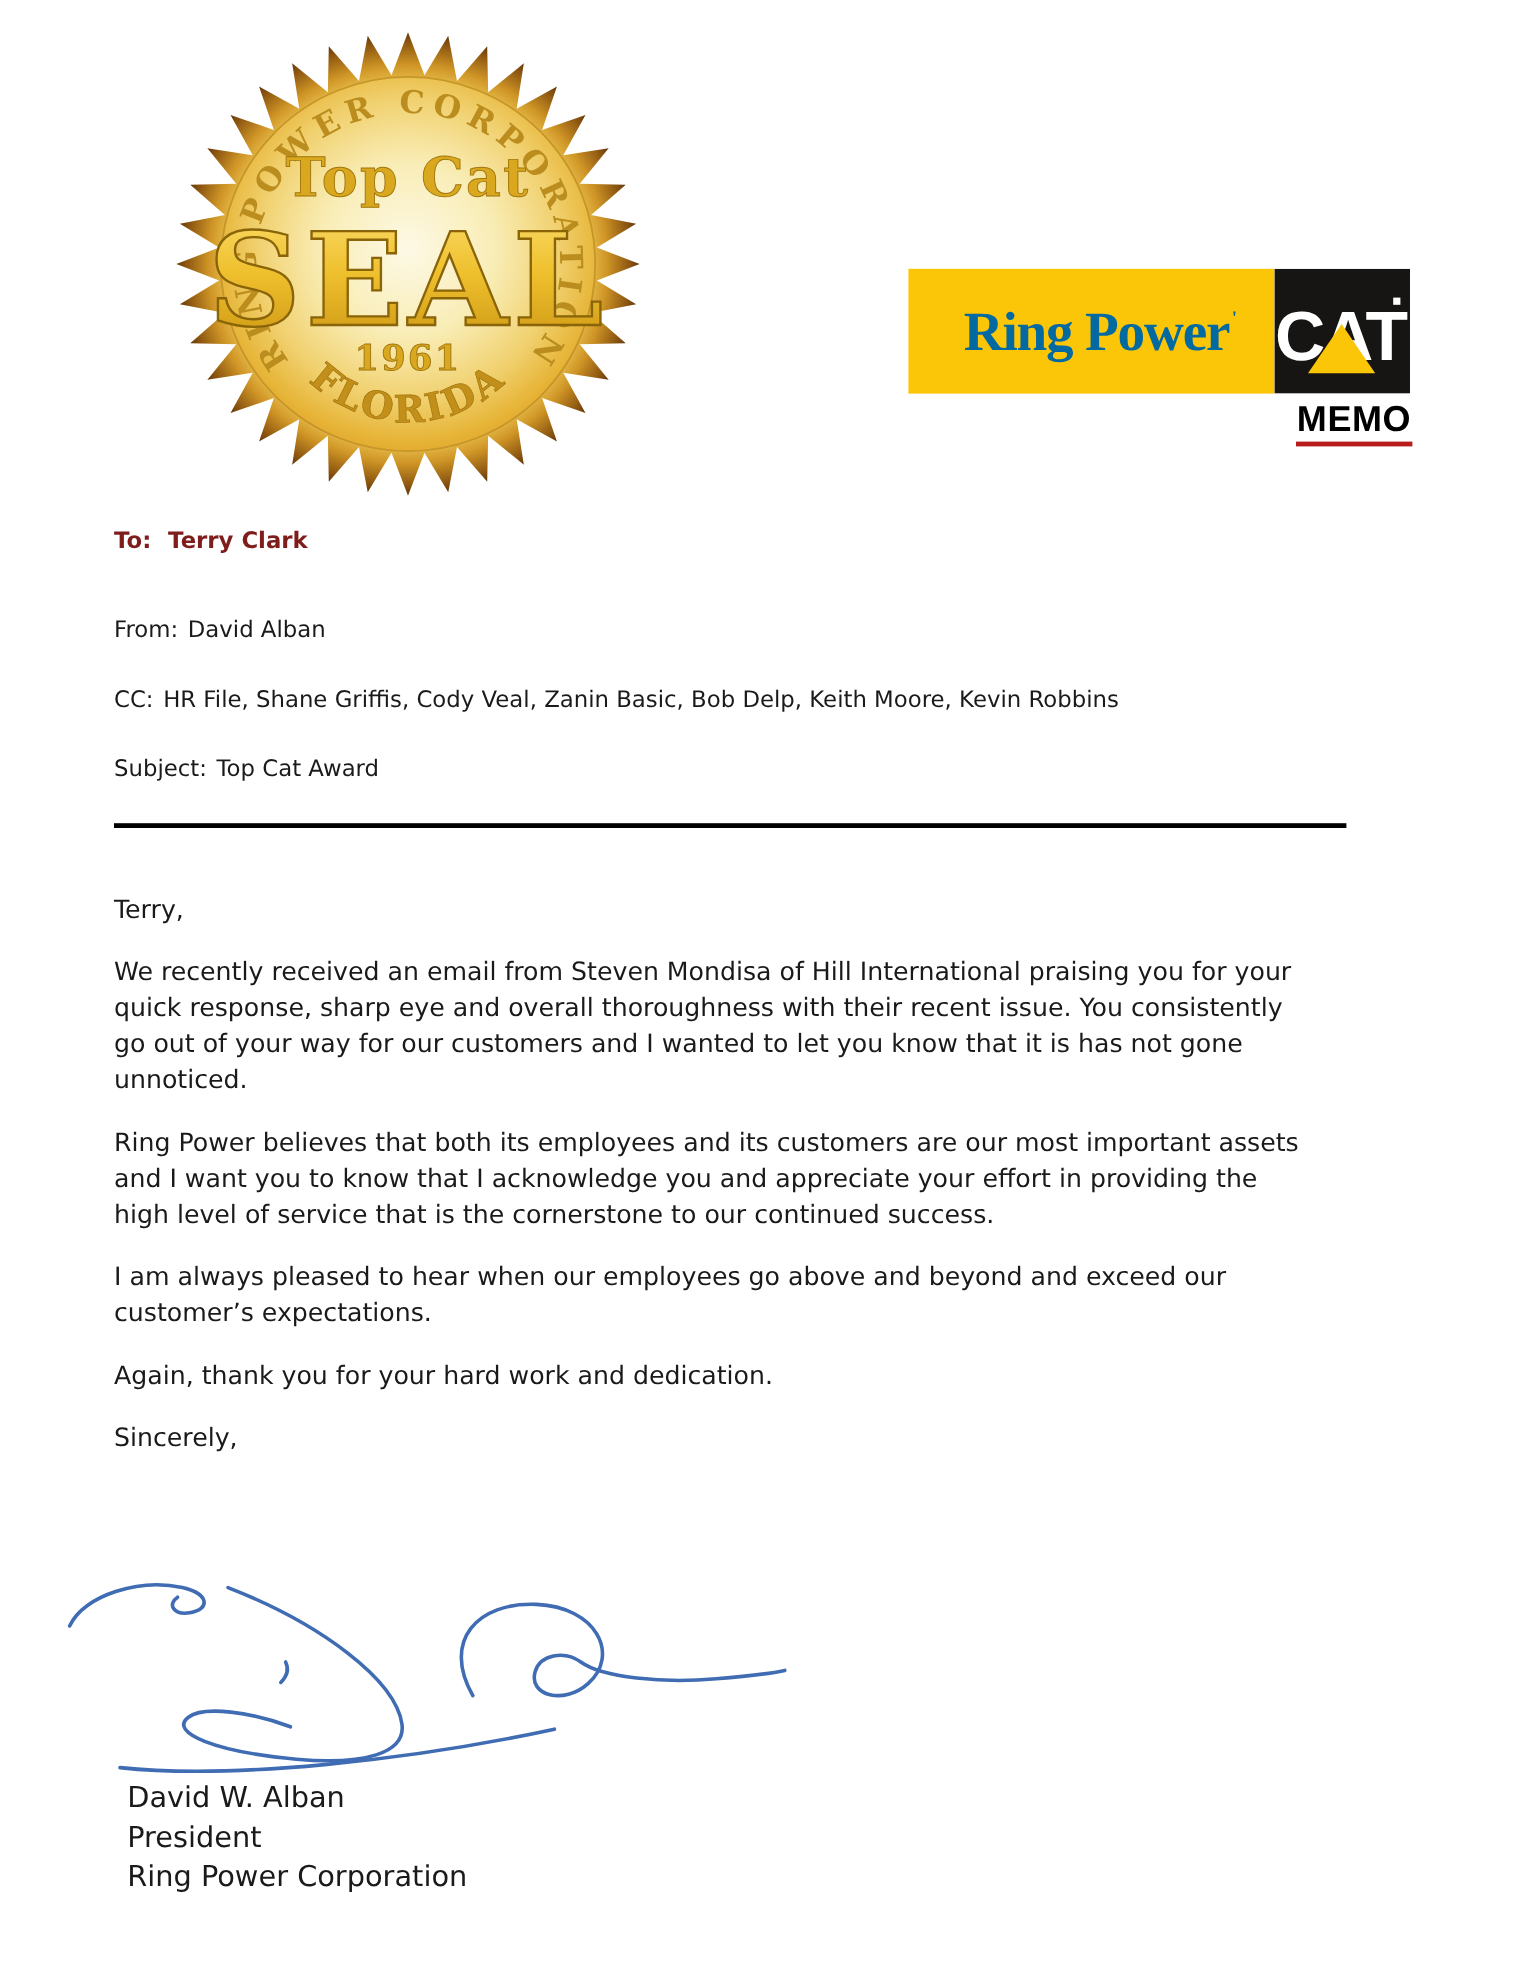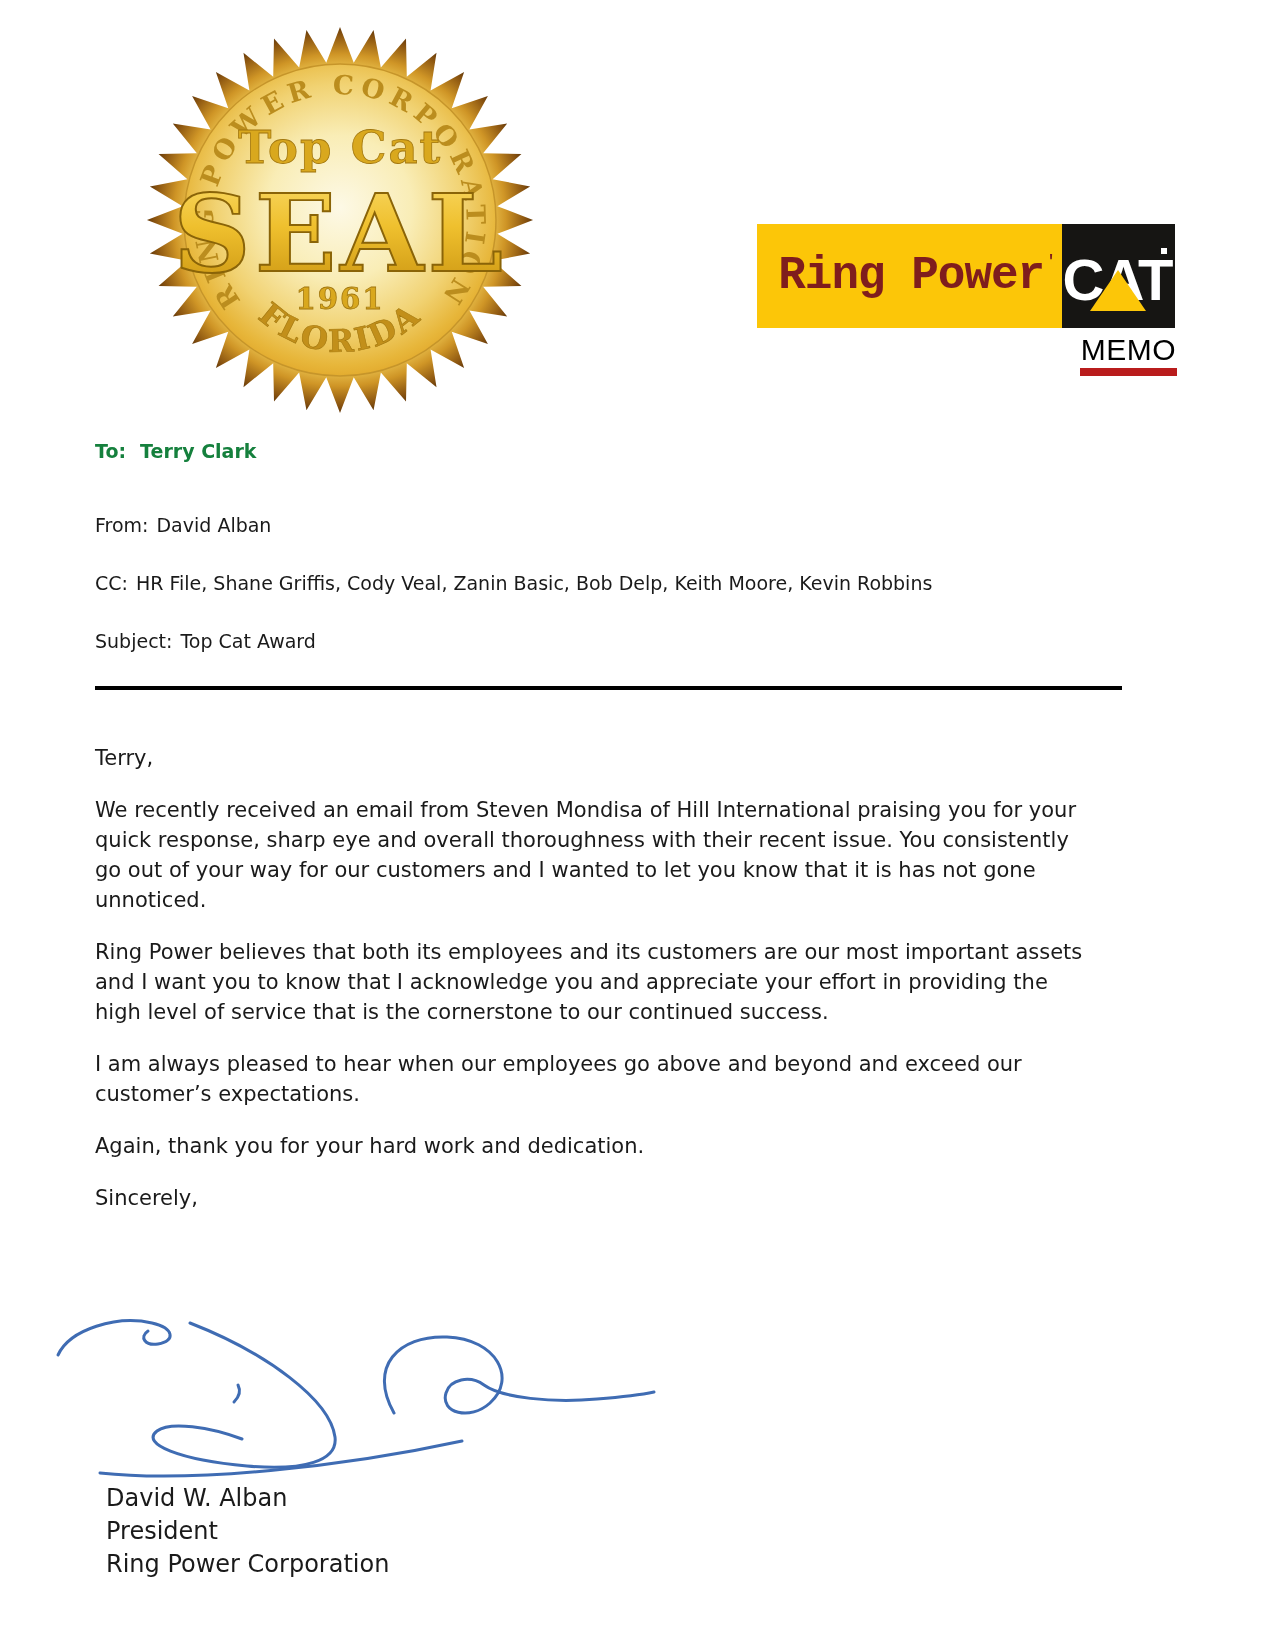--- a/index.html
+++ b/index.html
@@ -11,37 +11,37 @@
   }
   
   .seal { position:absolute; left:145px; top:22px; width:390px; height:396px; }
   
   .logo { position:absolute; left:757px; top:224px; width:418px; height:104px; display:flex; }
   .logo-yellow {
     width:305px; height:104px; background:#fcc608;
     display:flex; align-items:center; justify-content:center;
   }
   .logo-brand {
-    font-family:Liberation Mono, monospace; font-weight:900;
-    font-size:46px; color:#7f1d1d; letter-spacing:-1px; padding-left:14px;
+    font-family:Liberation Serif, serif; font-weight:900;
+    font-size:46px; color:#0369a1; letter-spacing:-1px; padding-left:14px;
     position:relative;
     text-align:center;
   }
   .logo-regmark { font-size:16px; vertical-align:22px; margin-left:2px; font-weight:900; }
   .logo-black { width:113px; height:104px; }
   
   .memo-heading {
     position:absolute; right:98px; top:333px;
-    font-family:"Liberation Sans", sans-serif; font-weight:normal; font-size:30px;
-    color:#000; border-bottom:8px solid #b91c1c; padding:0 1px 1px 1px; letter-spacing:.5px;
+    font-family:"Liberation Sans", sans-serif; font-weight:bold; font-size:30px;
+    color:#000; border-bottom:4px solid #b91c1c; padding:0 1px 1px 1px; letter-spacing:.5px;
   }
   
   .fields { position:absolute; left:95px; top:438px; width:1030px; }
   .field-row { font-size:19px; line-height:26px; margin-bottom:32px; }
-  .field-row.to { color:#15803d; font-weight:bold; margin-bottom:48px; }
+  .field-row.to { color:#7f1d1d; font-weight:bold; margin-bottom:48px; }
   .field-label { margin-right:8px; }
   .field-row.to .field-label, .field-row.date .field-label { margin-right:14px; }
   .subject-rule { height:4px; background:#000; width:1027px; margin-top:9px; }
   
   .body-text { position:absolute; left:95px; top:743px; width:1000px; }
   .body-text p { font-size:21px; line-height:30px; margin:0 0 22px 0; }
   
   .signature { position:absolute; left:42px; top:1295px; width:620px; height:185px; }
   
   .signer { position:absolute; left:106px; top:1482px; font-size:24px; line-height:33px; }

